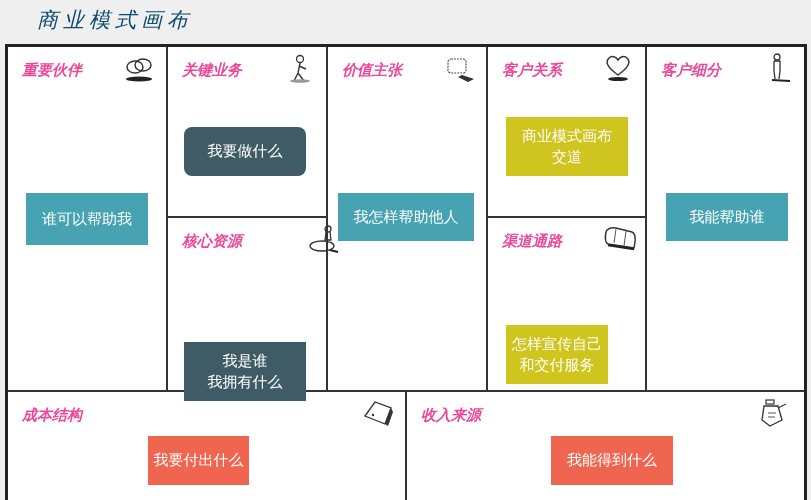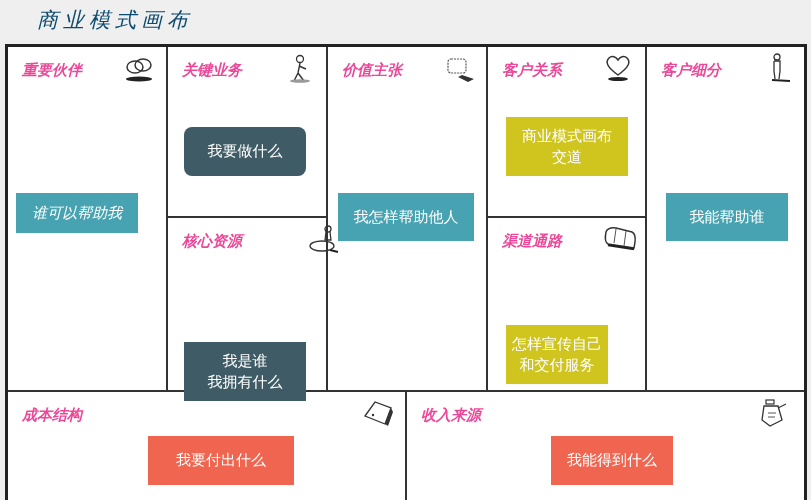--- a/index.html
+++ b/index.html
@@ -38,21 +38,21 @@
   <div class="hline" style="left:0; top:343px; width:796px;"></div>
   <div class="vline" style="left:397px; top:343px; height:120px;"></div>
 
   <div class="cell" style="left:0; top:0; width:158px; height:343px;">
     <div class="heading">重要伙伴</div>
     <svg class="icon" viewBox="0 0 34 30">
       <ellipse cx="17" cy="26" rx="13" ry="2.5" fill="#222"></ellipse>
       <ellipse cx="13" cy="14" rx="8" ry="6" fill="none" stroke="#333" stroke-width="1.5"></ellipse>
       <ellipse cx="21" cy="12" rx="8" ry="6" fill="none" stroke="#333" stroke-width="1.5"></ellipse>
     </svg>
-    <div class="box teal" style="left:8px; top:146px; width:122px; height:40px;font-style:italic;">谁可以帮助我</div>
+    <div class="box teal" style="left:18px; top:146px; width:122px; height:52px;">谁可以帮助我</div>
   </div>
 
   <div class="cell" style="left:160px; top:0; width:158px; height:169px;">
     <div class="heading">关键业务</div>
     <svg class="icon" viewBox="0 0 34 30">
       <circle cx="18" cy="6" r="3.5" fill="none" stroke="#333" stroke-width="1.3"></circle>
       <path d="M18 10 L16 20 L12 28 M16 20 L22 28 M17 13 L24 16" stroke="#333" stroke-width="1.4" fill="none"></path>
       <ellipse cx="18" cy="28" rx="10" ry="1.8" fill="#999"></ellipse>
     </svg>
     <div class="box slate" style="left:16px; top:80px; width:122px; height:49px;border-radius:8px;">我要做什么</div>
@@ -110,21 +110,21 @@
     <div class="box teal" style="left:19px; top:146px; width:122px; height:48px;">我能帮助谁</div>
   </div>
 
   <div class="cell" style="left:0; top:345px; width:397px; height:120px;">
     <div class="heading" style="top:14px;">成本结构</div>
     <svg class="icon" viewBox="0 0 34 30">
       <path d="M4 18 L14 4 L30 10 L24 26 Z" fill="#fff" stroke="#333" stroke-width="1.3"></path>
       <path d="M24 26 L30 10 L32 14 L27 28 Z" fill="#333"></path>
       <circle cx="12" cy="17" r="1.2" fill="#333"></circle>
     </svg>
-    <div class="box coral" style="left:140px; top:44px; width:146px; height:49px;">我要付出什么</div>
+    <div class="box coral" style="left:140px; top:44px; width:101px; height:49px;">我要付出什么</div>
   </div>
 
   <div class="cell" style="left:399px; top:345px; width:397px; height:120px;">
     <div class="heading" style="top:14px;">收入来源</div>
     <svg class="icon" viewBox="0 0 34 30" style="right:14px;">
       <rect x="10" y="2" width="8" height="4" fill="none" stroke="#333" stroke-width="1.2"></rect>
       <path d="M8 8 L22 8 L26 22 L14 28 L6 22 Z" fill="#fff" stroke="#333" stroke-width="1.3"></path>
       <path d="M22 10 L30 6" stroke="#333" stroke-width="1.2"></path>
       <path d="M12 15 L20 15 M12 19 L19 19" stroke="#555" stroke-width="1"></path>
     </svg>

